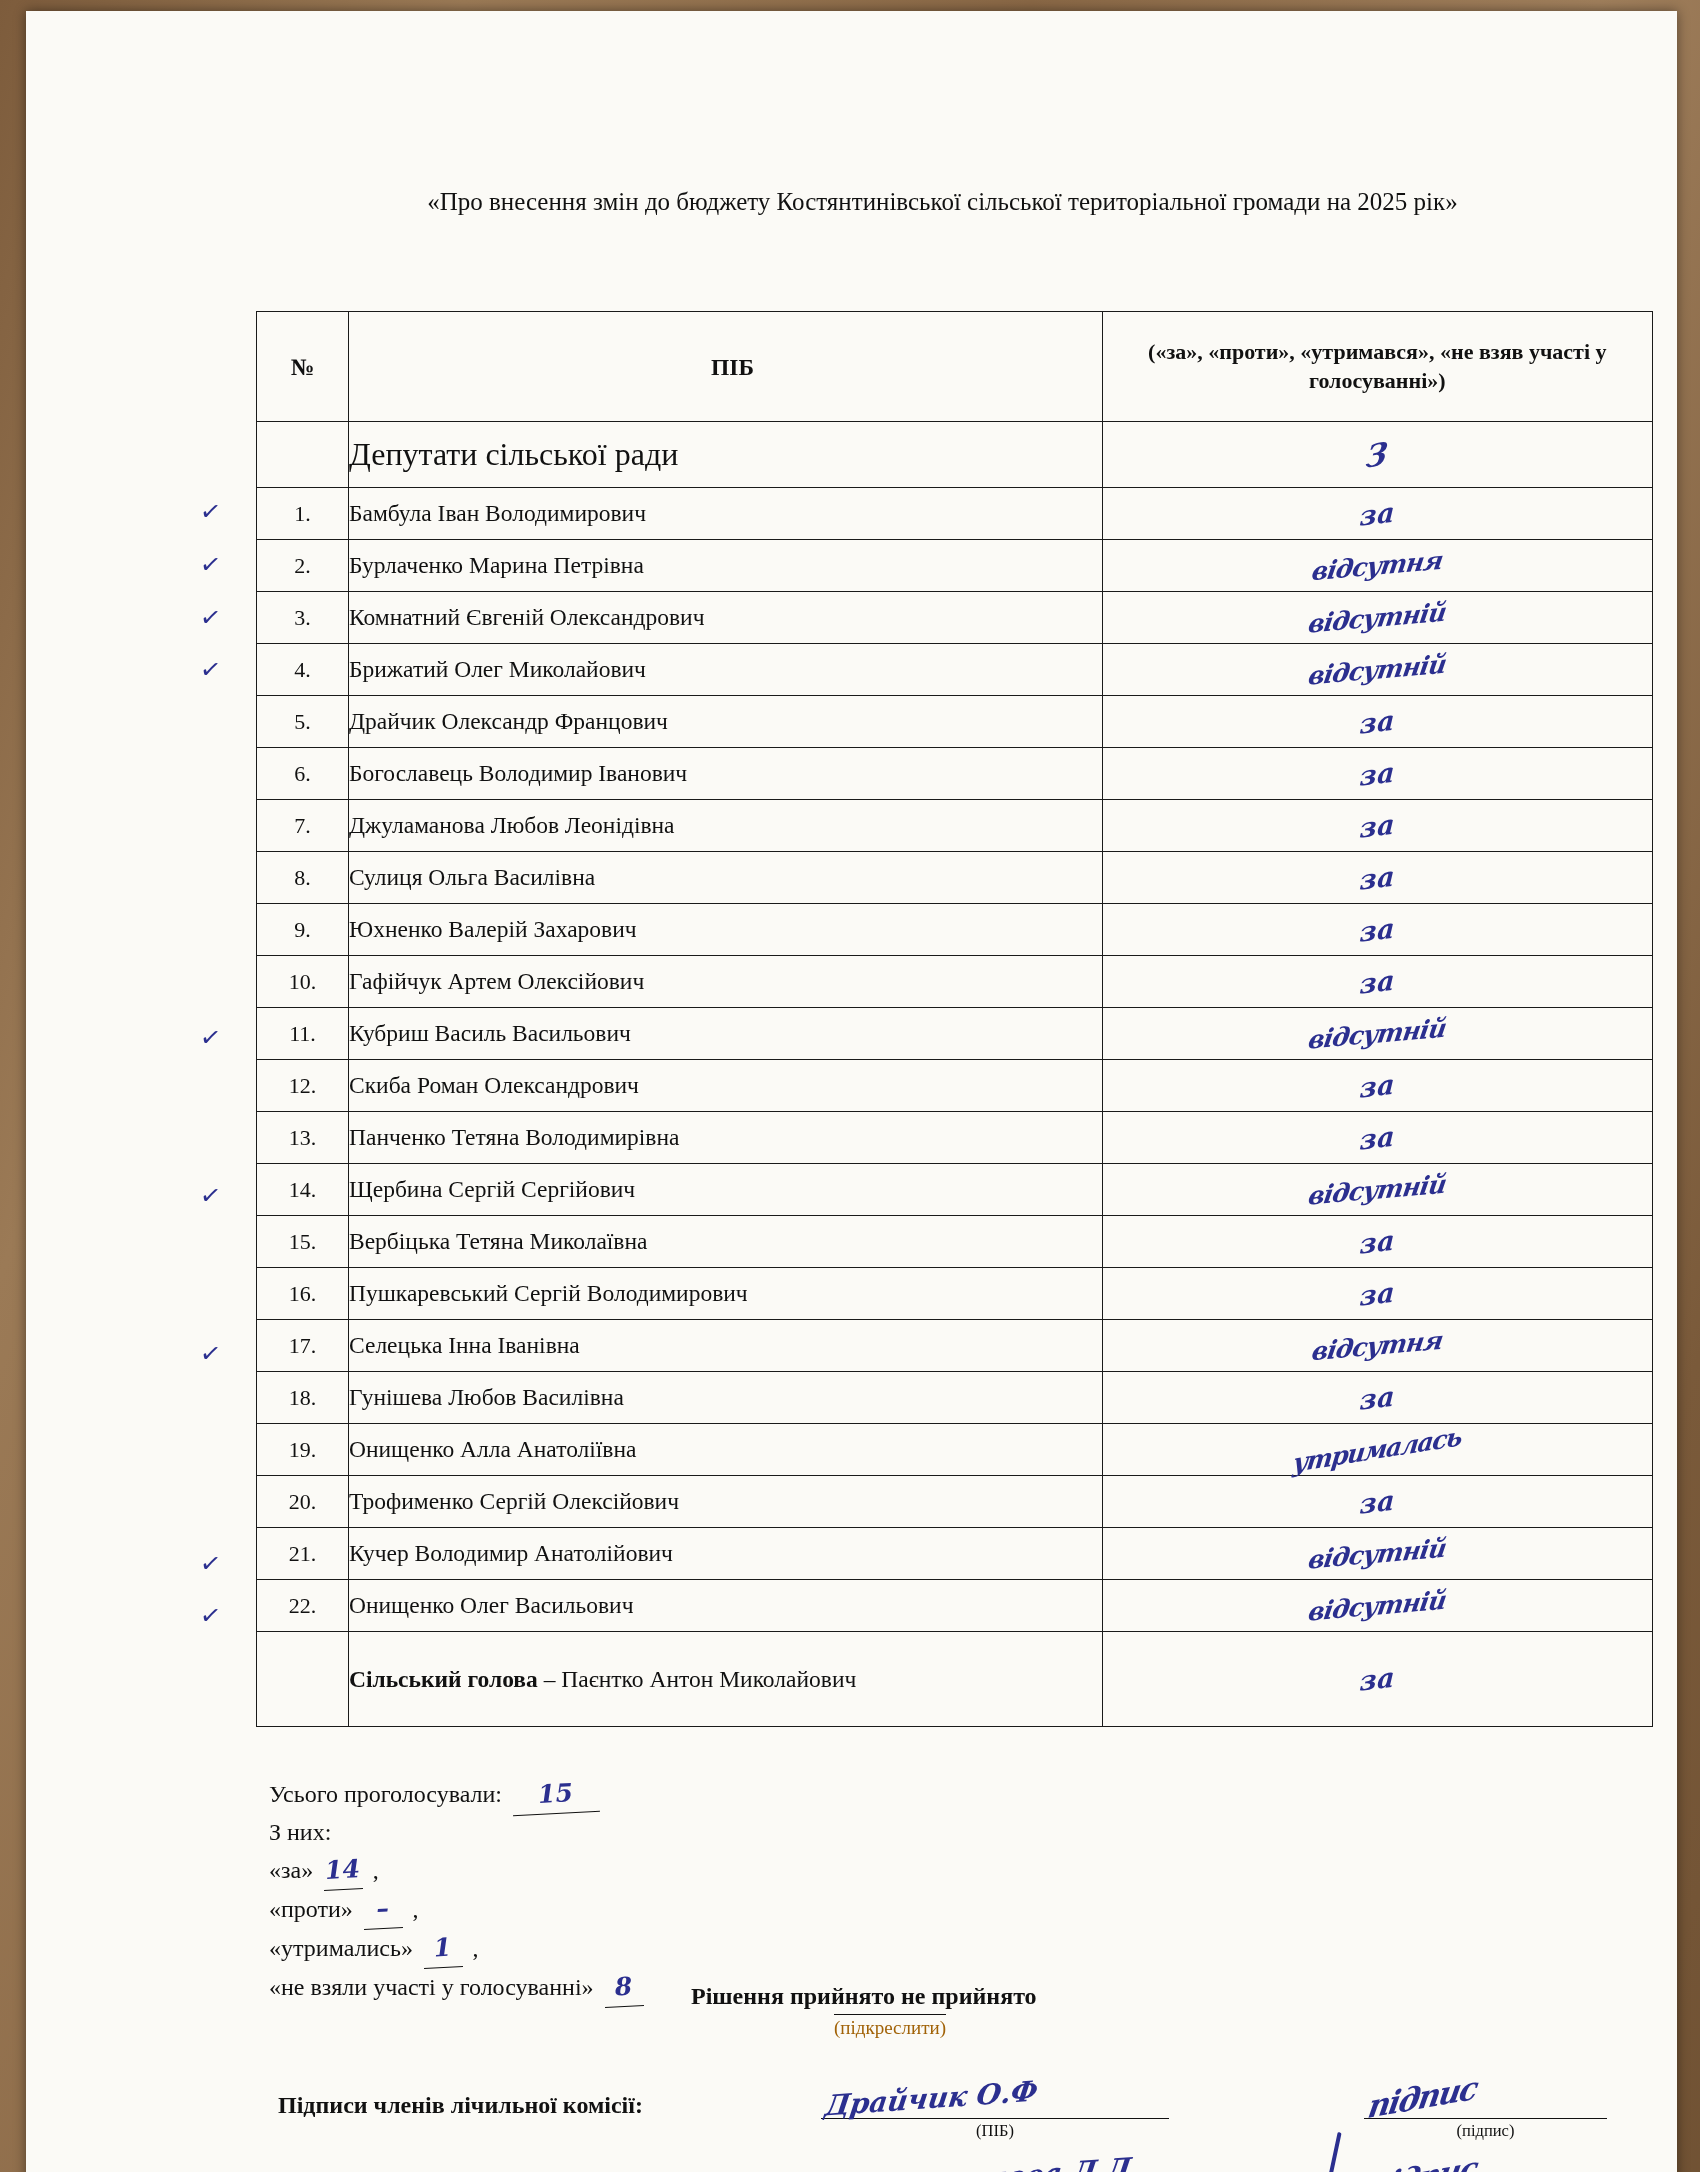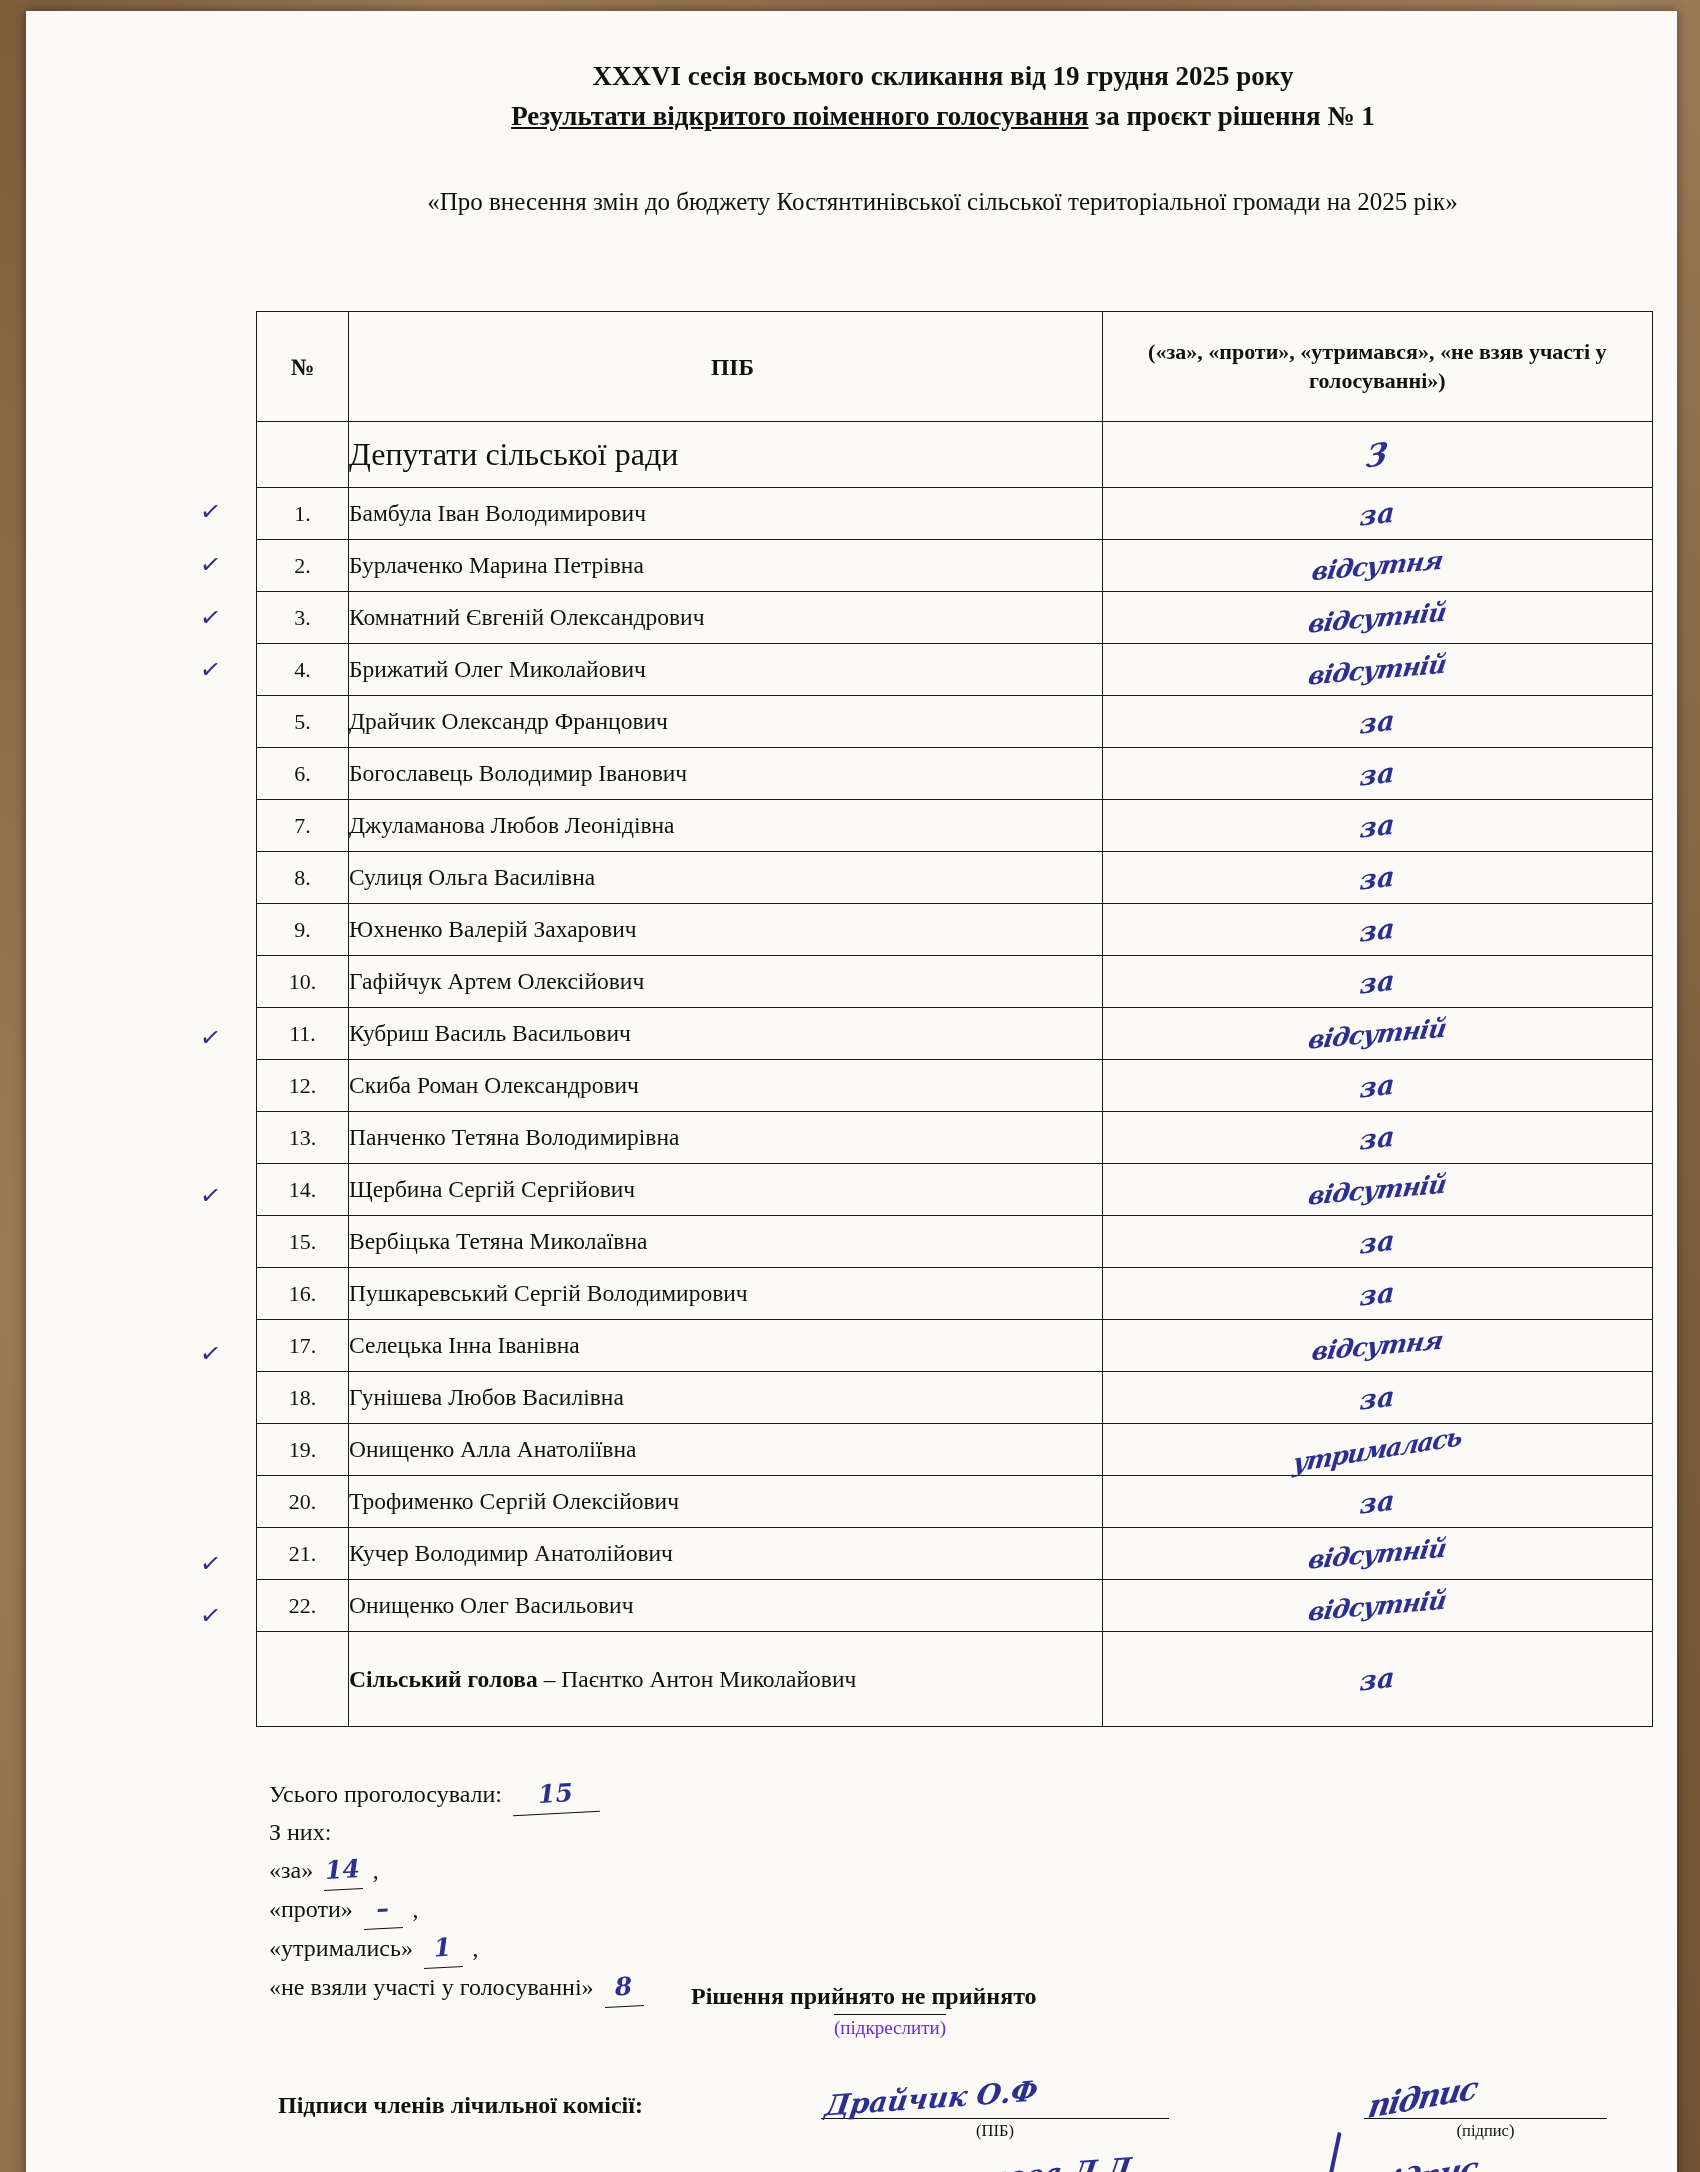--- a/index.html
+++ b/index.html
@@ -176,21 +176,21 @@
     font-size: 24px;
     font-weight: bold;
     color: #111;
     white-space: nowrap;
   }
   .decision-note {
     position: absolute;
     left: 808px;
     top: 2005px;
     font-size: 19px;
-    color: #6d28d9;
+    color: #a16207;
     text-align: center;
   }
   .decision-note span { border-top: 1.3px solid #111; padding-top: 1.7px; }
   .signs-label {
     position: absolute;
     left: 252px;
     top: 2081px;
     font-size: 24px;
     font-weight: bold;
     color: #111;
@@ -238,24 +238,20 @@
   }
 </style>
 </head>
 <body>
 
 <div id="desk"></div>
 
 <div id="page">
   <div id="sheet">
 
-    <div class="hdr">
-      <span>XXXVI сесія восьмого скликання від 19 грудня 2025 року</span>
-      <span class="l2"><span class="und">Результати відкритого поіменного голосування</span><span> за проєкт рішення № 1</span></span>
-    </div>
 
     <div class="subtitle">«Про внесення змін до бюджету Костянтинівської сільської територіальної громади на 2025 рік»</div>
 
     <table class="tbl">
       <tbody>
           <tr class="hrow">
         <td class="c-num">№</td>
         <td class="c-name">ПІБ</td>
         <td class="c-vote">(«за», «проти», «утримався», «не взяв участі у голосуванні»)</td>
       </tr>

